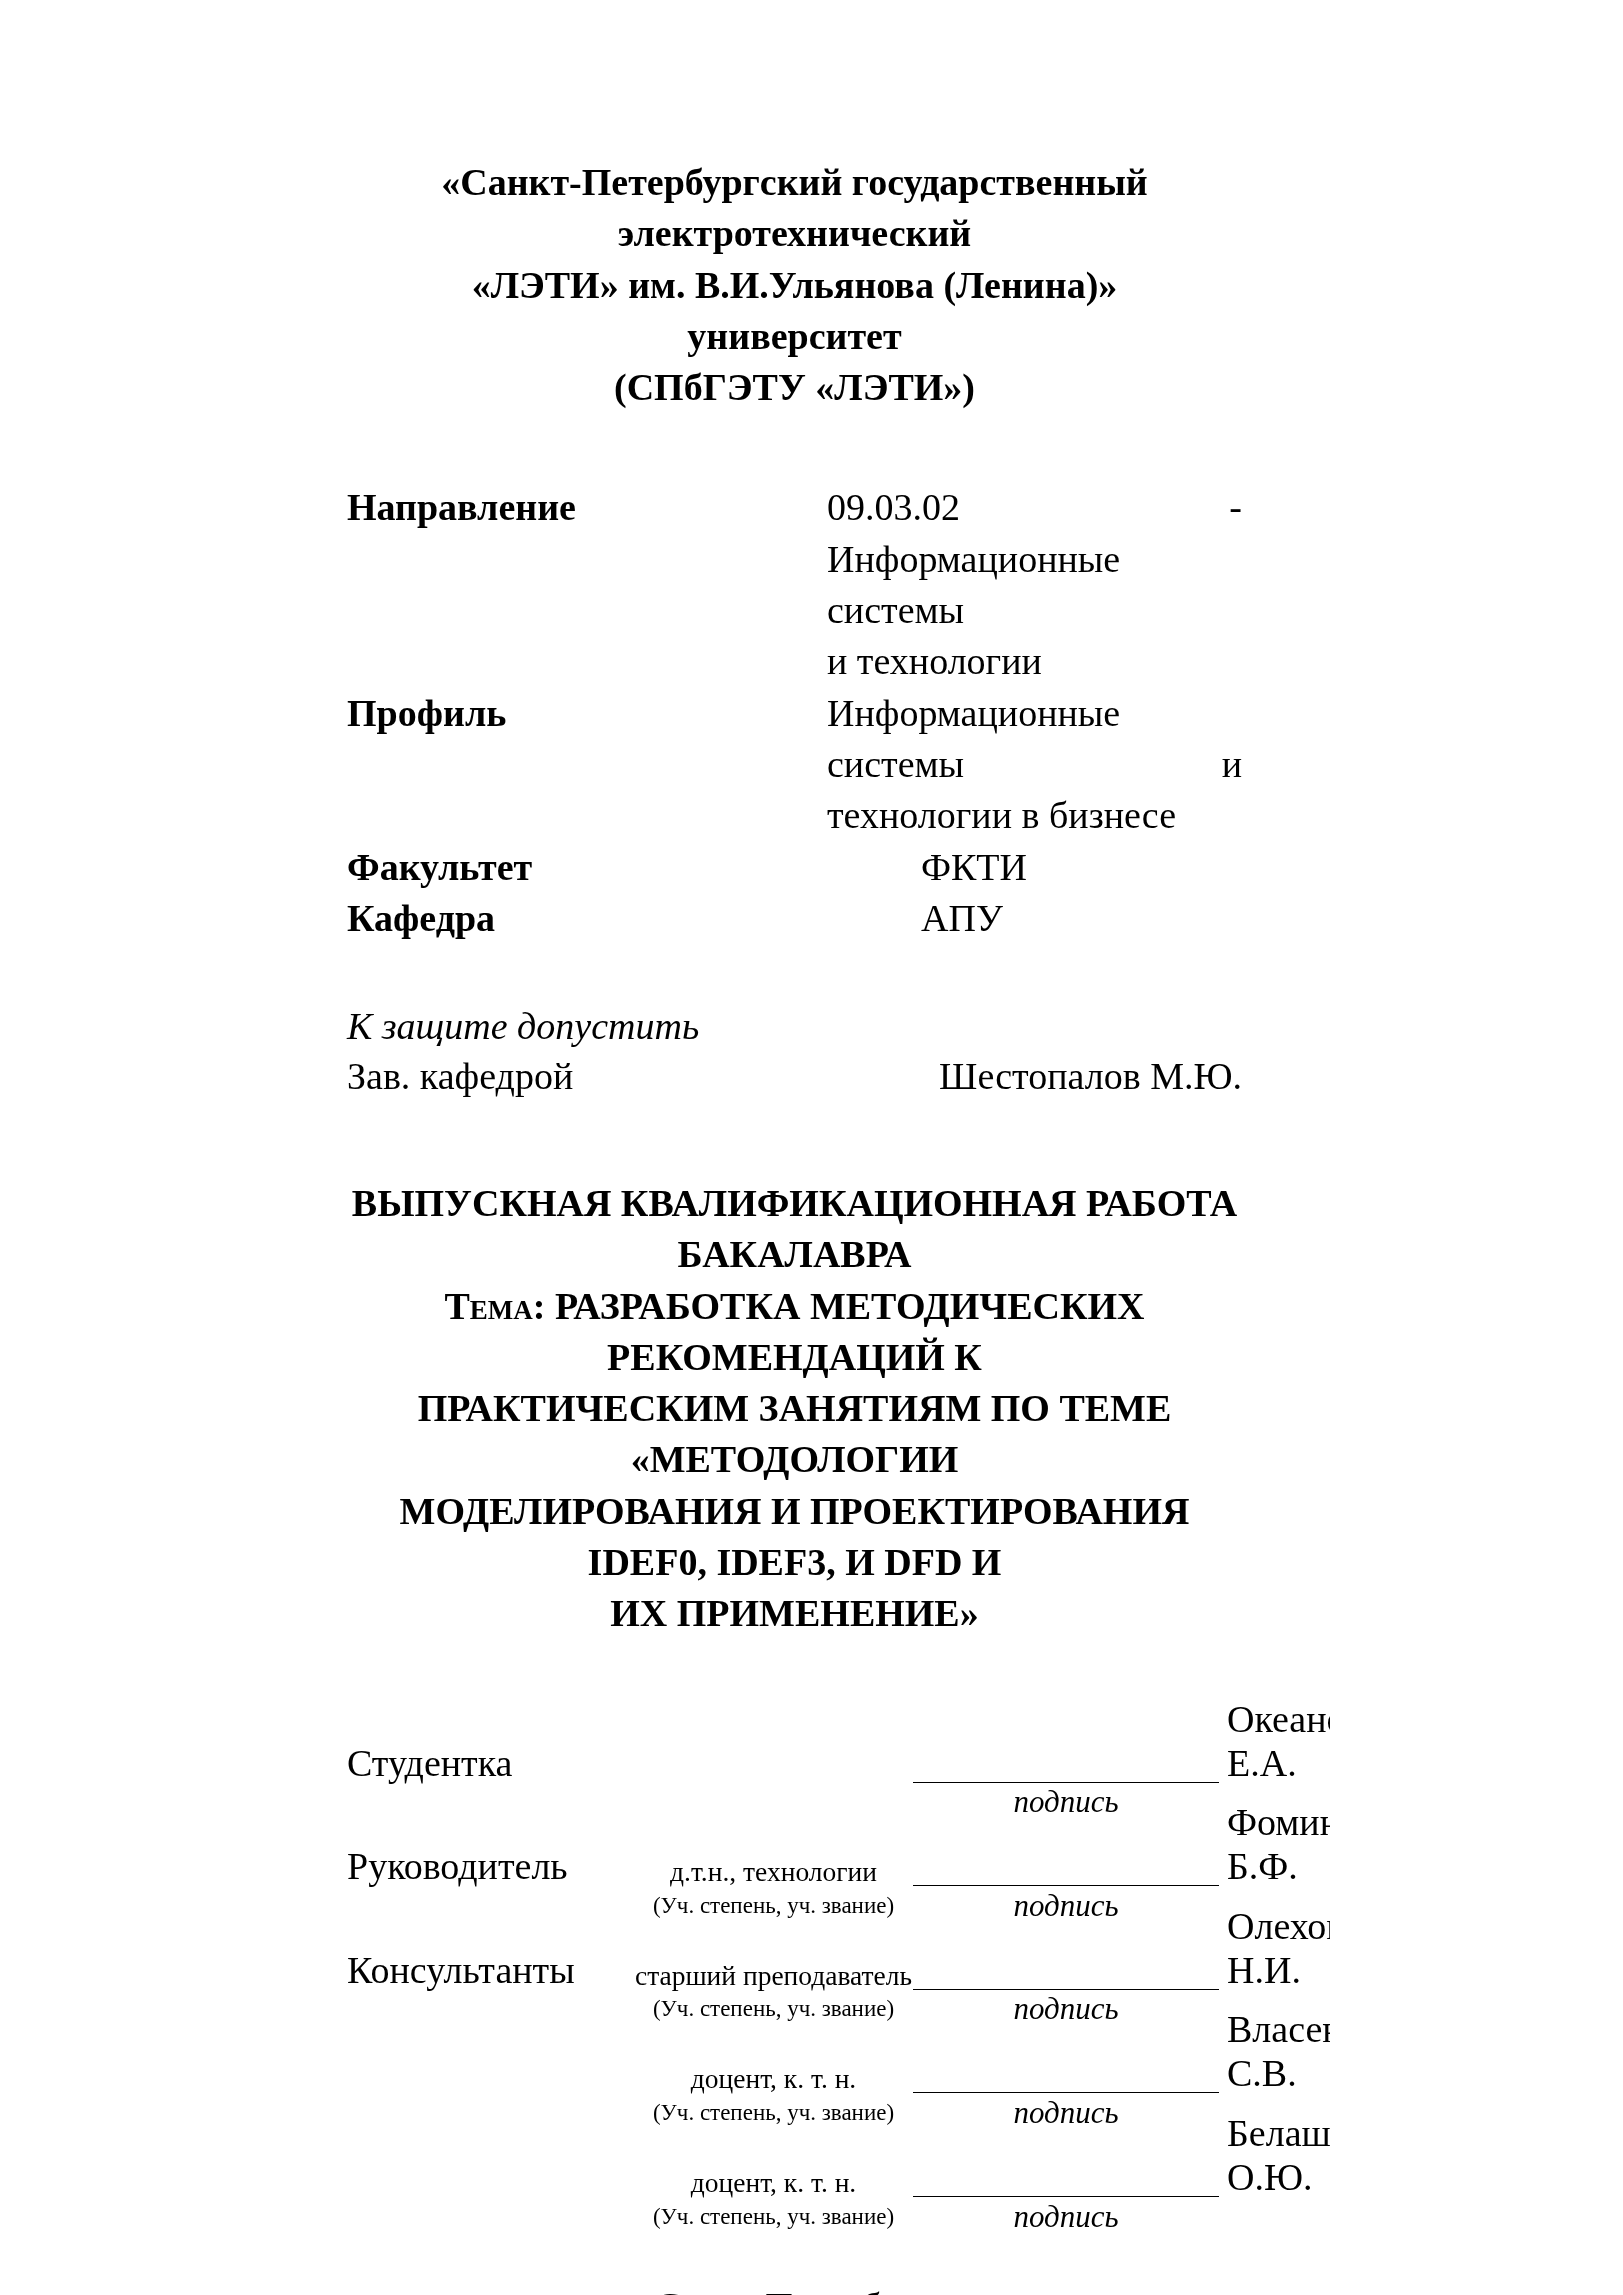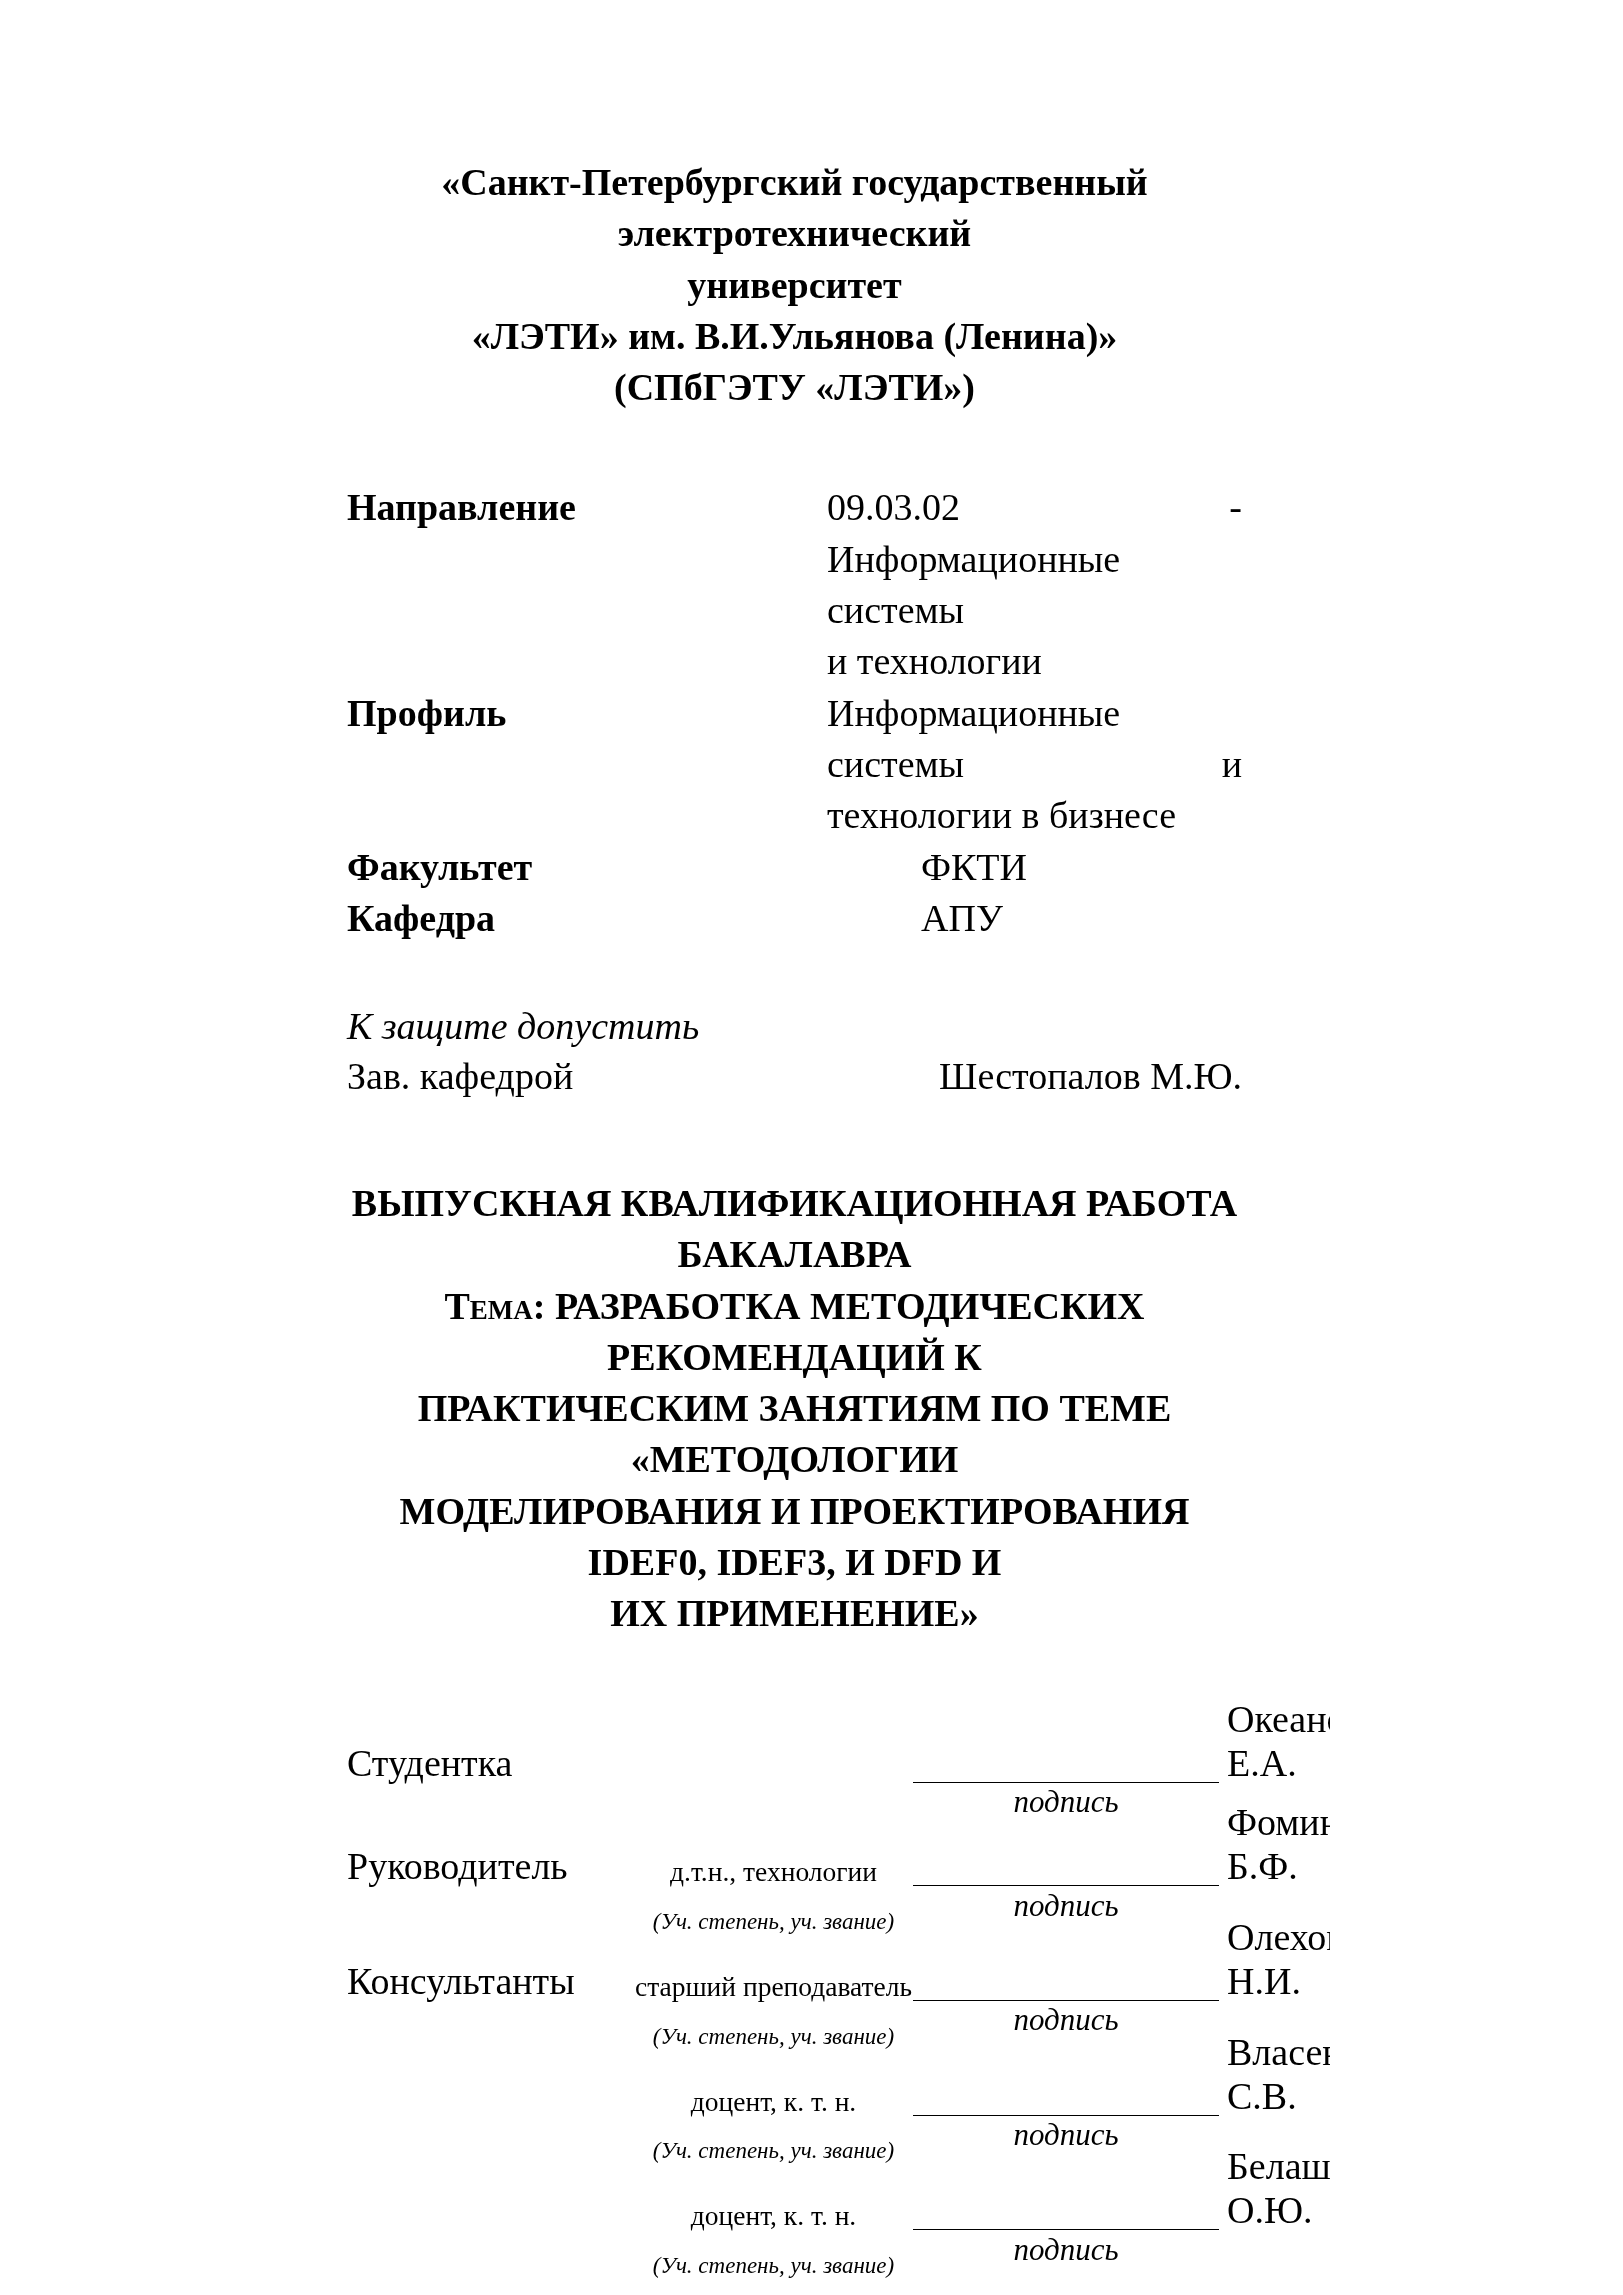--- a/index.html
+++ b/index.html
@@ -88,23 +88,22 @@
     height: 49px;
     display: flex;
     align-items: flex-end;
     justify-content: center;
     font-size: 27.5px;
     padding-bottom: 4.7px;
     text-align: center;
   }
   .deg-note {
     font-size: 23px;
-    font-style: italic;
-    text-align: center;
-    margin-top: 16px;
+    text-align: center;
+    margin-top: 0;
   }
   .sig-line {
     height: 46px;
     width: 306px;
     border-bottom: 1.6px solid #000000;
   }
   .sig-caption {
     width: 306px;
     text-align: center;
     font-style: italic;
@@ -128,22 +127,22 @@
   }
   .footer-year { margin-top: 17.3px; }
 </style>
 </head>
 <body>
 
 <div class="page">
 
   <div class="uni-header">
     <div>«Санкт-Петербургский государственный электротехнический</div>
+    <div>«ЛЭТИ» им. В.И.Ульянова (Ленина)»</div>
     <div>университет</div>
-    <div>«ЛЭТИ» им. В.И.Ульянова (Ленина)»</div>
     <div>(СПбГЭТУ «ЛЭТИ»)</div>
   </div>
 
   <div class="fields">
     <div class="field-row">
       <div class="field-label">Направление</div>
       <div class="field-value">
         <div class="val-line just">09.03.02 - Информационные системы</div>
         <div class="val-line">и технологии</div>
       </div>

